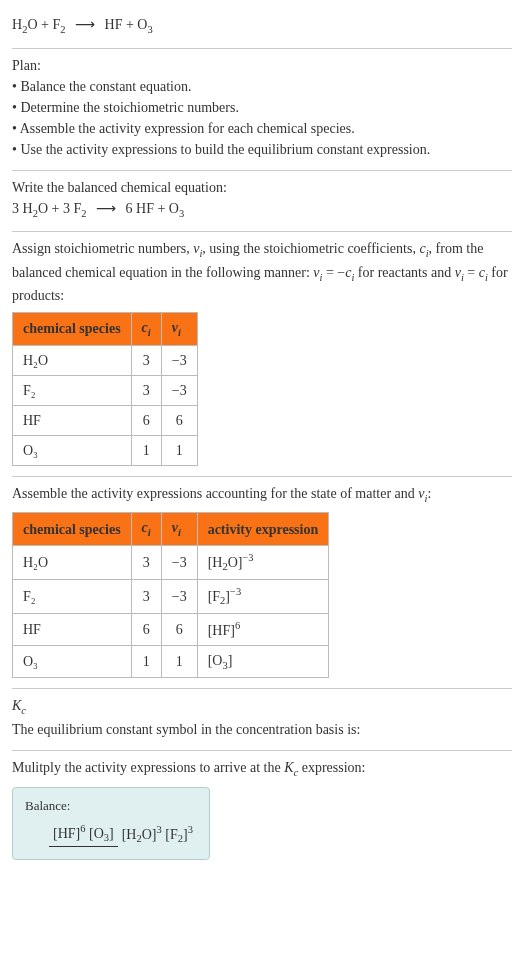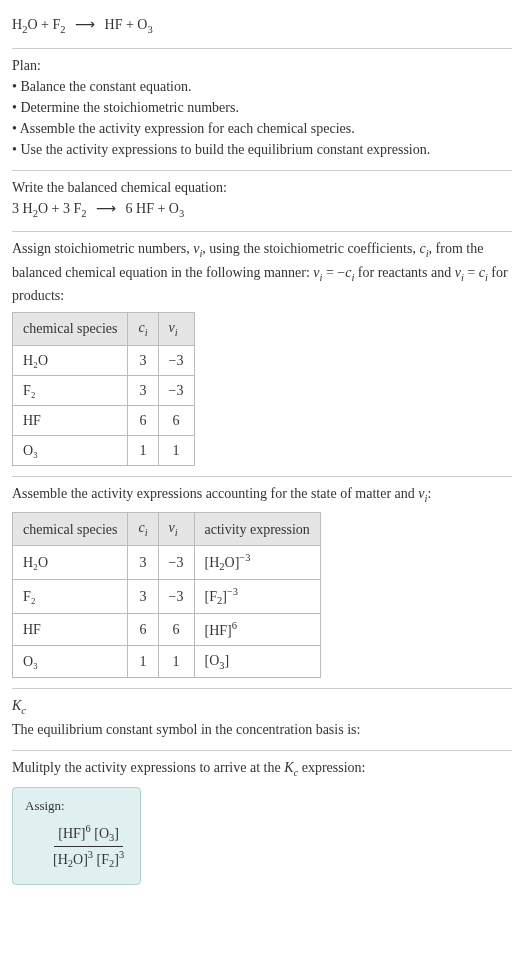--- a/index.html
+++ b/index.html
@@ -41,21 +41,22 @@
     border-collapse: collapse;
     margin-top: 6px;
   }
   th, td {
     border: 1px solid #bbb;
     padding: 4px 10px;
     text-align: left;
     font-weight: normal;
   }
   th {
-    background: #e5e5e5;
+    background: #f97316;
+    font-weight: bold;
   }
   td.center {
     text-align: center;
   }
   .answer-box {
     background: #e0f0f0;
     border: 1px solid #b0d0d0;
     border-radius: 4px;
     padding: 8px 12px 12px 12px;
     margin-top: 6px;
@@ -67,21 +68,21 @@
     margin-bottom: 6px;
   }
   .kc-expr {
     display: flex;
     align-items: center;
     gap: 6px;
     margin-left: 24px;
   }
   .frac {
     display: inline-flex;
-    flex-direction: column;
+    flex-direction: row;
     align-items: center;
     vertical-align: middle;
   }
   .frac .num {
     border-bottom: 1px solid #333;
     padding: 0 4px;
   }
   .frac .den {
     padding: 0 4px;
   }
@@ -206,21 +207,21 @@
 <div class="section">
   <div><span class="italic">K</span><sub class="italic">c</sub></div>
   <div>The equilibrium constant symbol in the concentration basis is:</div>
 </div>
 
 <div class="section" style="border-bottom:none;">
   <div>
     <span>Mulitply the activity expressions to arrive at the </span><span class="italic">K</span><sub class="italic">c</sub><span> expression:</span>
   </div>
   <div class="answer-box">
-    <div class="answer-label">Assign:</div>
+    <div class="answer-label">Balance:</div>
     <div class="kc-expr nowrap">
       <span class="frac">
         <span class="num"><span>[HF]</span><sup>6</sup> <span>[O</span><sub>3</sub><span>]</span></span>
         <span class="den"><span>[H</span><sub>2</sub><span>O]</span><sup>3</sup> <span>[F</span><sub>2</sub><span>]</span><sup>3</sup></span>
       </span>
     </div>
   </div>
 </div>
 
 </body></html>

